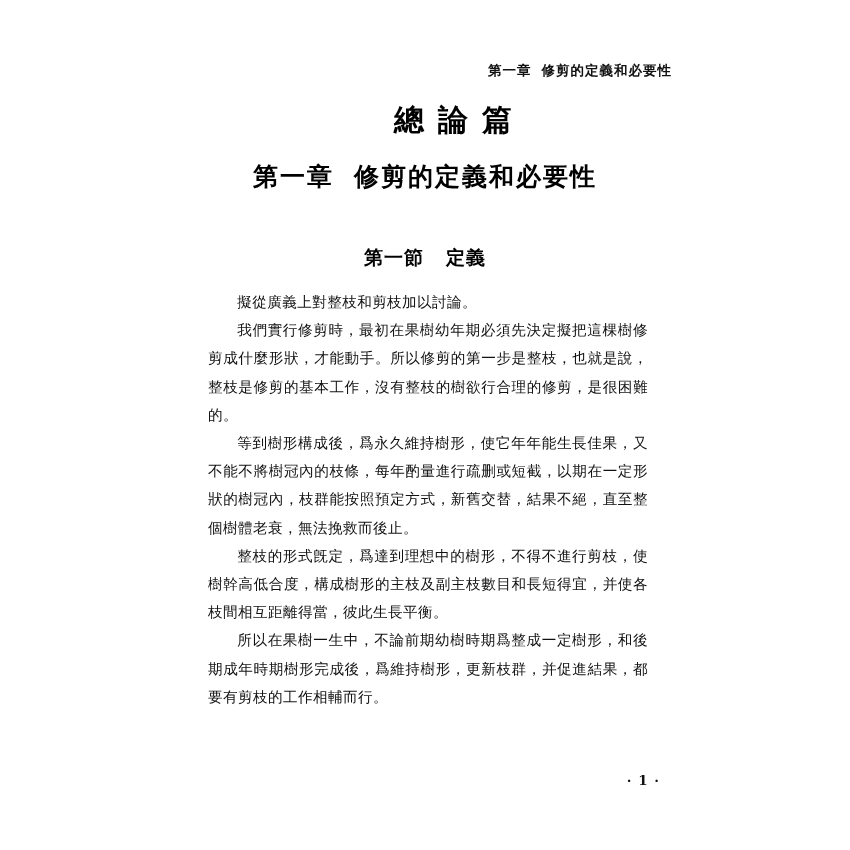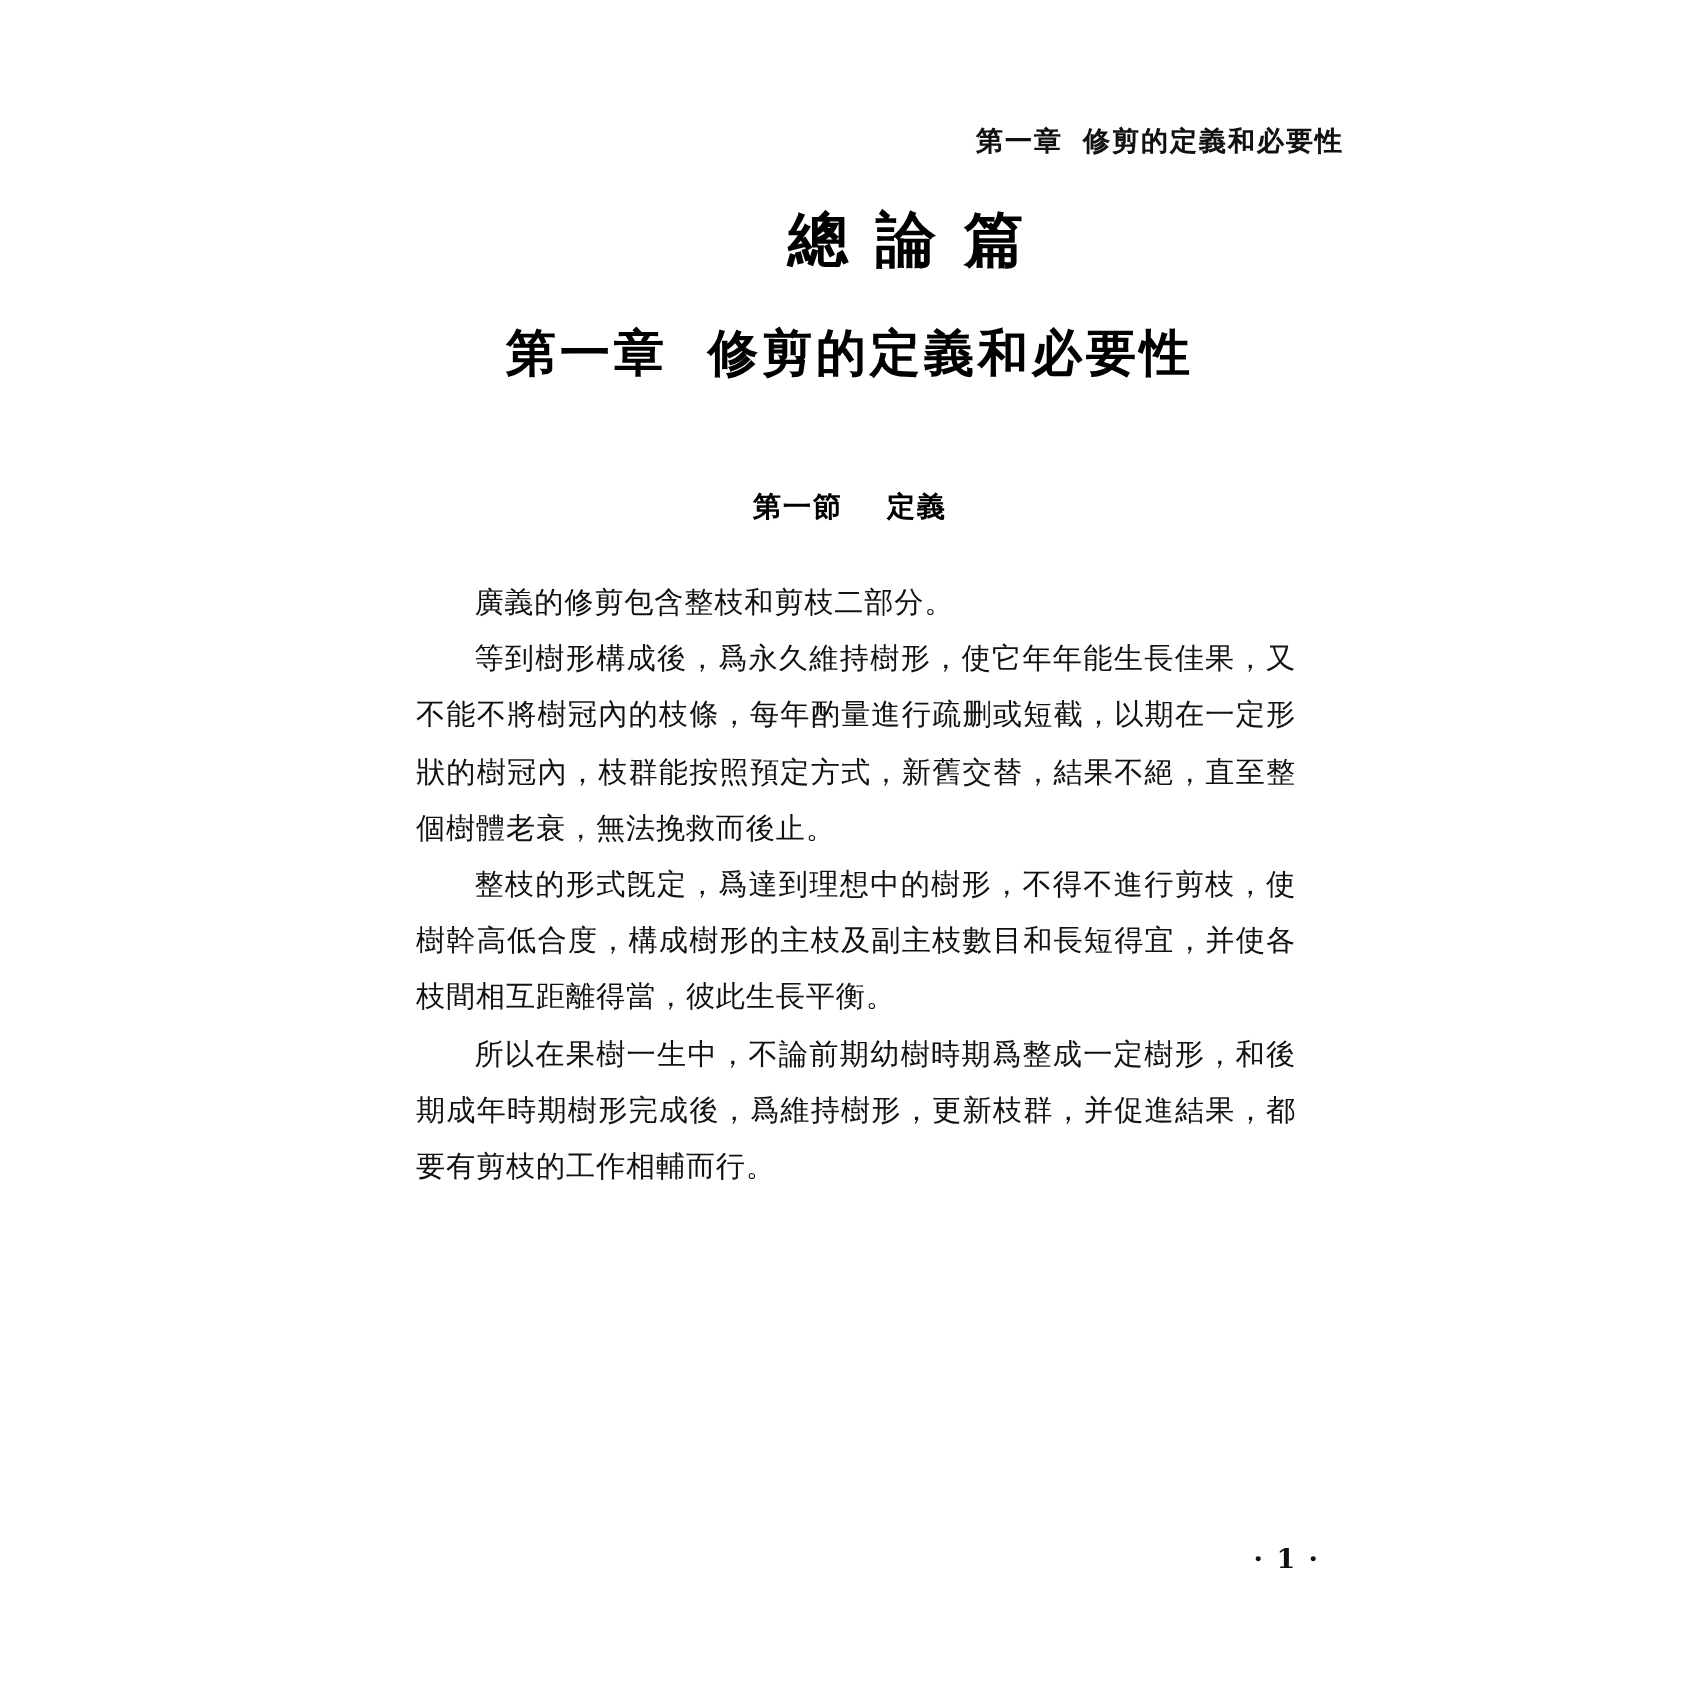--- a/index.html
+++ b/index.html
@@ -63,21 +63,21 @@
   .chapter-title .ct-gap {
     display: inline-block;
     width: 20px;
   }
   .section-title {
     position: absolute;
     top: 245px;
     left: 0;
     width: 850px;
     text-align: center;
-    font-size: 14px;
+    font-size: 19px;
     font-weight: bold;
     letter-spacing: 1px;
     color: #000;
   }
   .section-title .st-gap {
     display: inline-block;
     width: 22px;
   }
   .body-text {
     position: absolute;
@@ -118,21 +118,22 @@
 
   <div class="chapter-title">
     <span>第一章</span><span class="ct-gap"></span><span>修剪的定義和必要性</span>
   </div>
 
   <div class="section-title">
     <span>第一節</span><span class="st-gap"></span><span>定義</span>
   </div>
 
   <div class="body-text">
-    <p>廣義的修剪包含整枝和剪枝二部分。</p>
+    <p>擬從廣義上對整枝和剪枝加以討論。</p>
+    <p>我們實行修剪時，最初在果樹幼年期必須先決定擬把這棵樹修剪成什麼形狀，才能動手。所以修剪的第一步是整枝，也就是說，整枝是修剪的基本工作，沒有整枝的樹欲行合理的修剪，是很困難的。</p>
     <p>等到樹形構成後，爲永久維持樹形，使它年年能生長佳果，又不能不將樹冠內的枝條，每年酌量進行疏删或短截，以期在一定形狀的樹冠內，枝群能按照預定方式，新舊交替，結果不絕，直至整個樹體老衰，無法挽救而後止。</p>
     <p>整枝的形式旣定，爲達到理想中的樹形，不得不進行剪枝，使樹幹高低合度，構成樹形的主枝及副主枝數目和長短得宜，并使各枝間相互距離得當，彼此生長平衡。</p>
     <p>所以在果樹一生中，不論前期幼樹時期爲整成一定樹形，和後期成年時期樹形完成後，爲維持樹形，更新枝群，并促進結果，都要有剪枝的工作相輔而行。</p>
 
   </div>
 
   <div class="page-number">· 1 ·</div>
 
 </div>
 

